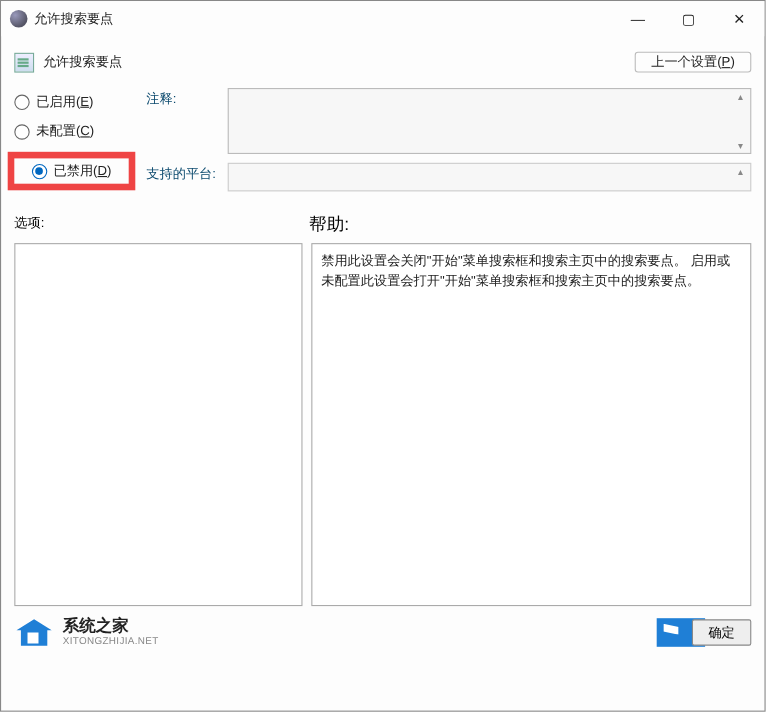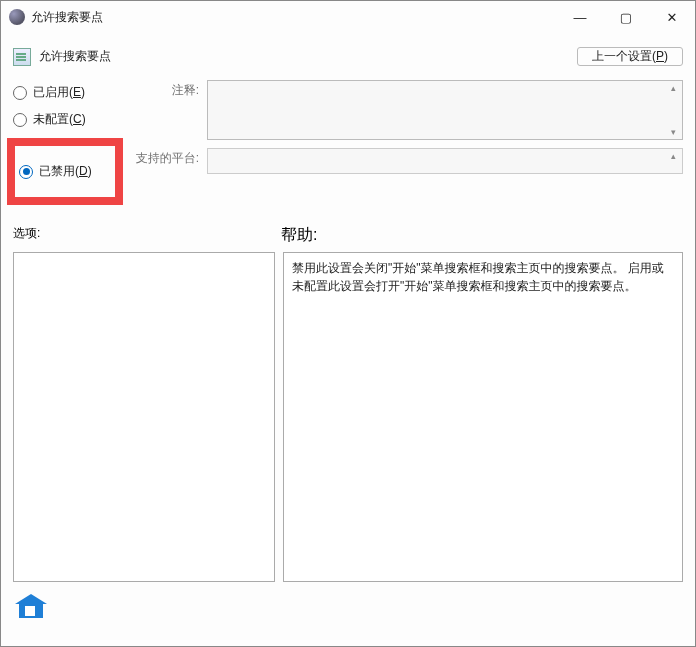--- a/index.html
+++ b/index.html
@@ -69,29 +69,30 @@
     .radio-item .u { text-decoration: underline; }
     .radio-circle {
       width: 14px; height: 14px; border: 1px solid #666; border-radius: 50%;
       display: inline-flex; align-items: center; justify-content: center; background: #fff;
     }
     .radio-circle.checked { border-color: #0067c0; }
     .radio-circle.checked::after {
       content: ""; width: 7px; height: 7px; border-radius: 50%; background: #0067c0;
     }
     .highlight-box {
-      border: 8px solid #ef4444;
-      padding: 17px 4px;
+      border: 6px solid #ef4444;
+      padding: 3px 4px;
       margin-left: -6px;
       display: inline-flex;
+      justify-content: center;
     }
 
     .right-col { flex: 1; display: flex; flex-direction: column; gap: 8px; }
     .field-row { display: flex; gap: 8px; align-items: flex-start; }
-    .field-label { width: 66px; font-size: 12px; color: #737373; padding-top: 2px; text-align: right; }
+    .field-label { width: 66px; font-size: 12px; color: #0c4a6e; padding-top: 2px; text-align: left; }
     .comment-box {
       flex: 1; height: 60px; border: 1px solid #bbb;
       background: #f7f7f7; position: relative;
     }
     .scroll-hint { position: absolute; right: 3px; width: 8px; color: #888; font-size: 9px; }
     .scroll-hint.top { top: 2px; }
     .scroll-hint.bot { bottom: 2px; }
     .platform-box {
       flex: 1; min-height: 26px; border: 1px solid #ccc; background: #f7f7f7;
       padding: 4px 8px; font-size: 12px; color: #222; position: relative;
@@ -212,14 +213,22 @@
 </div>
 
 <div class="footer">
   <div class="brand-left">
     <div class="brand-logo">
       <svg viewBox="0 0 36 28">
         <polygon points="18,2 34,12 30,12 30,26 6,26 6,12 2,12" fill="#1f7fd6"></polygon>
         <rect x="12" y="14" width="10" height="10" fill="#fff"></rect>
       </svg>
     </div>
+    <div class="brand-text">
+      <div class="cn">系统之家</div>
+      <div class="en">XITONGZHIJIA.NET</div>
+    </div>
+  </div>
+  <div class="footer-right">
+    <div class="blue-strip"></div>
+    <button class="ok-btn">确定</button>
   </div>
 </div>
 
 </body></html>

